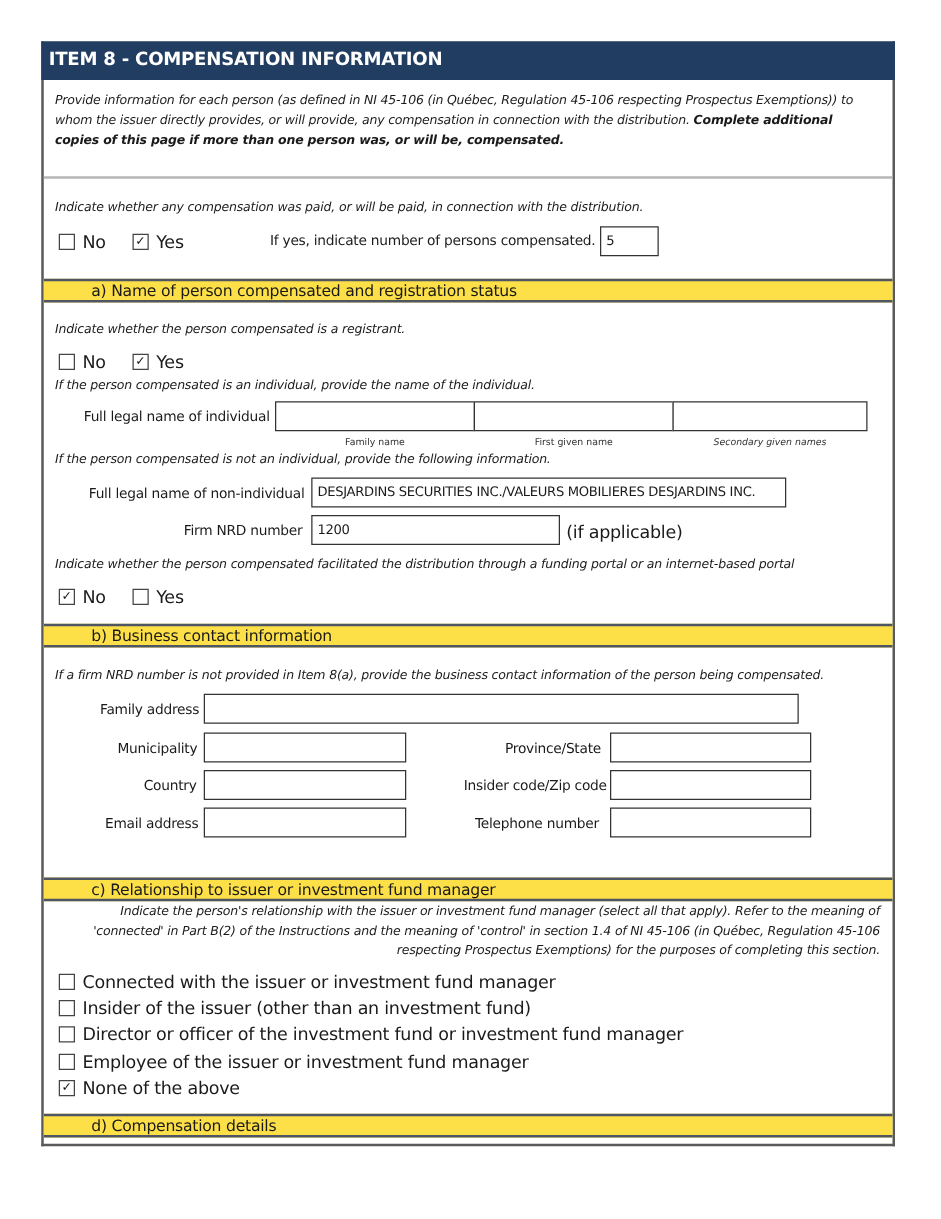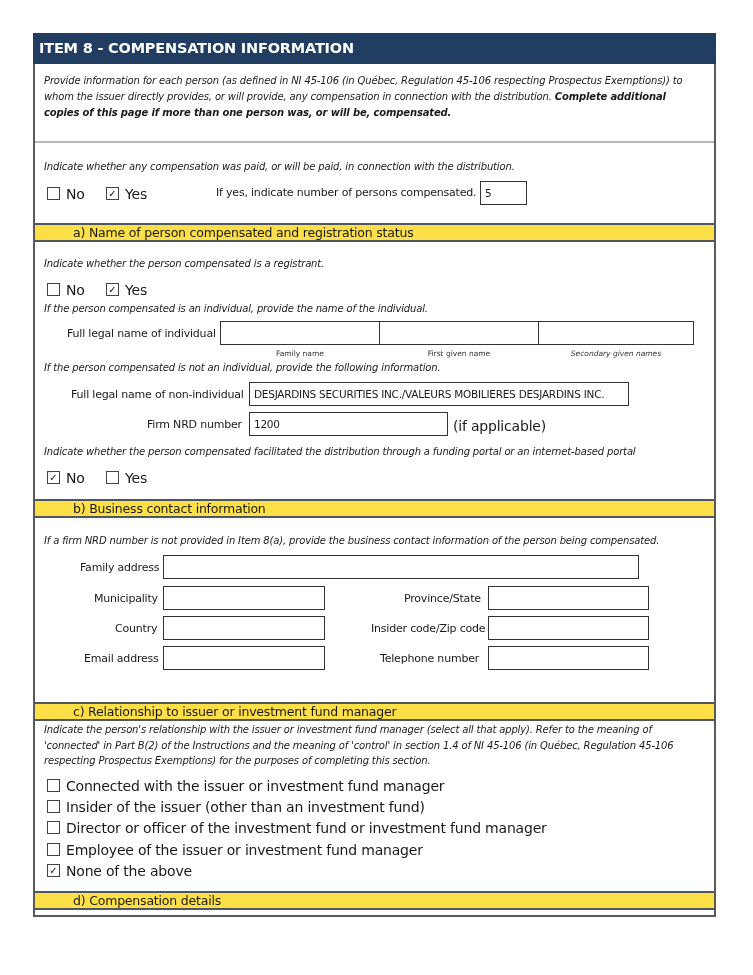--- a/index.html
+++ b/index.html
@@ -86,21 +86,21 @@
 <div class="lbl" style="left:371px; top:622px;">Insider code/Zip code</div>
 <div class="field" style="left:488px; top:616px; width:161px;"></div>
 
 <div class="lbl" style="left:84px; top:652px;">Email address</div>
 <div class="field" style="left:163px; top:646px; width:162px;"></div>
 <div class="lbl" style="left:380px; top:652px;">Telephone number</div>
 <div class="field" style="left:488px; top:646px; width:161px;"></div>
 
 <div class="section-bar" style="top:662px;margin-top:40px;">c) Relationship to issuer or investment fund manager</div>
 
-<div class="instr-wrap" style="top:722px;">Indicate the person's relationship with the issuer or investment fund manager (select all that apply). Refer to the meaning of 'connected' in Part B(2) of the Instructions and the meaning of 'control' in section 1.4 of NI 45-106 (in Québec, Regulation 45-106 respecting Prospectus Exemptions) for the purposes of completing this section.</div>
+<div class="instr-wrap" style="top:722px;text-align:right;">Indicate the person's relationship with the issuer or investment fund manager (select all that apply). Refer to the meaning of 'connected' in Part B(2) of the Instructions and the meaning of 'control' in section 1.4 of NI 45-106 (in Québec, Regulation 45-106 respecting Prospectus Exemptions) for the purposes of completing this section.</div>
 
 <div class="cb" style="left:47px; top:779px;"></div>
 <div class="cb-label" style="left:66px; top:778px;">Connected with the issuer or investment fund manager</div>
 
 <div class="cb" style="left:47px; top:800px;"></div>
 <div class="cb-label" style="left:66px; top:799px;">Insider of the issuer (other than an investment fund)</div>
 
 <div class="cb" style="left:47px; top:821px;"></div>
 <div class="cb-label" style="left:66px; top:820px;">Director or officer of the investment fund or investment fund manager</div>
 

